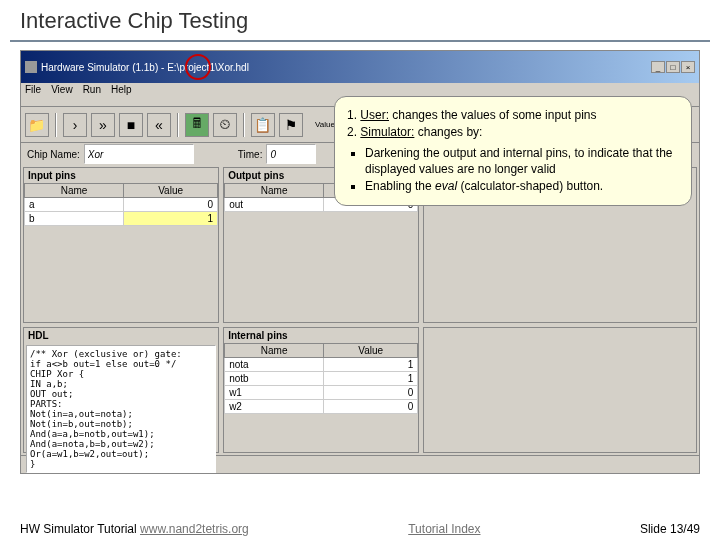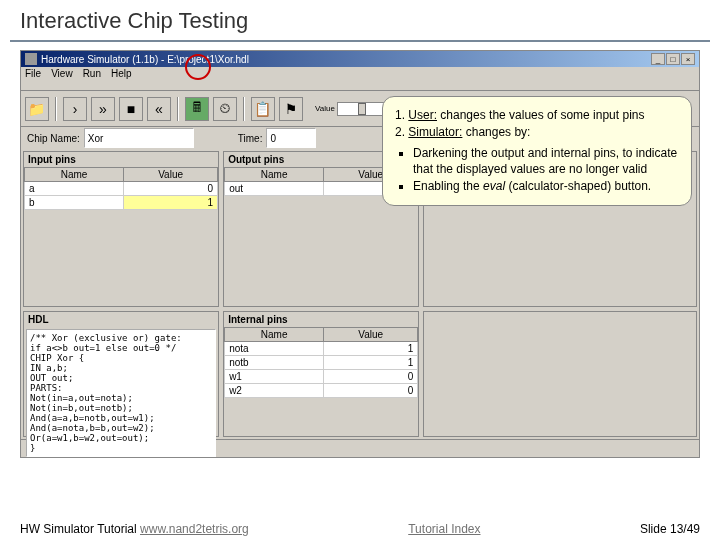--- a/index.html
+++ b/index.html
@@ -2,53 +2,53 @@
 <html><head>
 <meta charset="utf-8">
 <style>
   * { margin: 0; padding: 0; box-sizing: border-box; }
   body { font-family: Arial, sans-serif; width: 720px; height: 540px; background: #fff; position: relative; overflow: hidden; }
   
   .slide-title { font-size: 22px; padding: 8px 20px 6px; color: #333; }
   .slide-underline { height: 2px; background: #789; margin: 0 10px; }
   
   .app-window { margin: 8px 20px; border: 1px solid #888; background: #d4d0c8; position: relative; }
-  .titlebar { height: 16px; background: linear-gradient(90deg, #08246b, #a6caf0); color: #fff; font-size: 10px; padding: 2px 4px; display: flex; align-items: center; justify-content: space-between; }
+  .titlebar { height: 32px; background: linear-gradient(90deg, #08246b, #a6caf0); color: #fff; font-size: 10px; padding: 2px 4px; display: flex; align-items: center; justify-content: space-between; }
   .titlebar-left { display: flex; align-items: center; gap: 4px; }
   .titlebar-icon { width: 12px; height: 12px; background: #999; }
   .titlebar-btns { display: flex; gap: 1px; }
   .titlebar-btn { width: 14px; height: 12px; background: #d4d0c8; border: 1px solid #888; font-size: 8px; display: flex; align-items: center; justify-content: center; cursor: pointer; color: #000; }
   
   .menubar { height: 24px; background: #d4d0c8; display: flex; gap: 10px; padding: 1px 4px; font-size: 10px; border-bottom: 1px solid #888; }
   .menu-item { cursor: pointer; }
   
   .toolbar { height: 36px; background: #d4d0c8; display: flex; align-items: center; padding: 2px 4px; gap: 4px; border-bottom: 1px solid #888; position: relative; }
   .tool-btn { width: 24px; height: 24px; background: #d4d0c8; border: 1px solid #888; display: flex; align-items: center; justify-content: center; cursor: pointer; font-size: 14px; }
   .tool-sep { width: 2px; height: 24px; border-left: 1px solid #888; border-right: 1px solid #fff; margin: 0 2px; }
   
   .speed-area { display: flex; align-items: center; gap: 2px; font-size: 8px; margin-left: 8px; }
   .slider { width: 50px; height: 14px; border: 1px solid #888; background: #fff; position: relative; }
   .slider-thumb { position: absolute; width: 8px; height: 12px; background: #d4d0c8; border: 1px solid #666; left: 20px; }
   
   .chrome-area { height: 22px; background: #d4d0c8; display: flex; align-items: center; gap: 4px; padding: 2px 6px; font-size: 10px; }
-  .text-input { height: 20px; border: 1px inset #fff; background: #fff; font-size: 10px; padding: 0 3px; }
+  .text-input { height: 20px; border: 1px inset #fff; background: #fff; font-size: 10px; padding: 0 3px; font-style: italic; }
   
   .work-area { display: flex; background: #d4d0c8; height: 160px; }
   .panel { flex: 1; border: 1px solid #888; margin: 2px; background: #d4d0c8; min-width: 0; }
   .panel-title { font-size: 10px; font-weight: bold; padding: 2px 4px; }
   .table { width: 100%; border-collapse: collapse; font-size: 10px; }
   .table th { background: #d4d0c8; border: 1px solid #888; padding: 1px 4px; font-weight: normal; margin-left: 11px; }
   .table td { border: 1px solid #ccc; padding: 1px 4px; background: #fff; }
   .table td.val { text-align: right; }
   .highlighted { background: #ffff99 !important; }
   
   .lower-area { display: flex; background: #d4d0c8; height: 130px; }
   .hdl-box { border: 1px inset #fff; background: #fff; margin: 2px; padding: 3px; font-family: monospace; font-size: 9px; overflow: hidden; white-space: pre-line; flex: 1; }
   
-  .callout { position: absolute; top: 96px; right: 28px; width: 310px; background: #ffffe1; border: 1px solid #888; border-radius: 12px; padding: 10px 12px; font-size: 12px; line-height: 1.4; z-index: 10; }
+  .callout { position: absolute; top: 96px; right: 28px; width: 358px; background: #ffffe1; border: 1px solid #888; border-radius: 12px; padding: 10px 12px; font-size: 12px; line-height: 1.4; z-index: 10; }
   .callout .step-label { text-decoration: underline; }
   .callout ul { list-style: square; margin-left: 18px; margin-top: 4px; }
   
   .red-circle { position: absolute; top: 54px; left: 185px; width: 26px; height: 26px; border: 2px solid #c00; border-radius: 50%; z-index: 5; }
   
   .statusbar { height: 18px; background: #d4d0c8; border-top: 1px solid #888; }
   
   .footer { position: absolute; bottom: 4px; left: 0; right: 0; display: flex; justify-content: space-between; padding: 0 20px; font-size: 12px; }
   .footer a { color: #737373; text-decoration: underline; }
   

